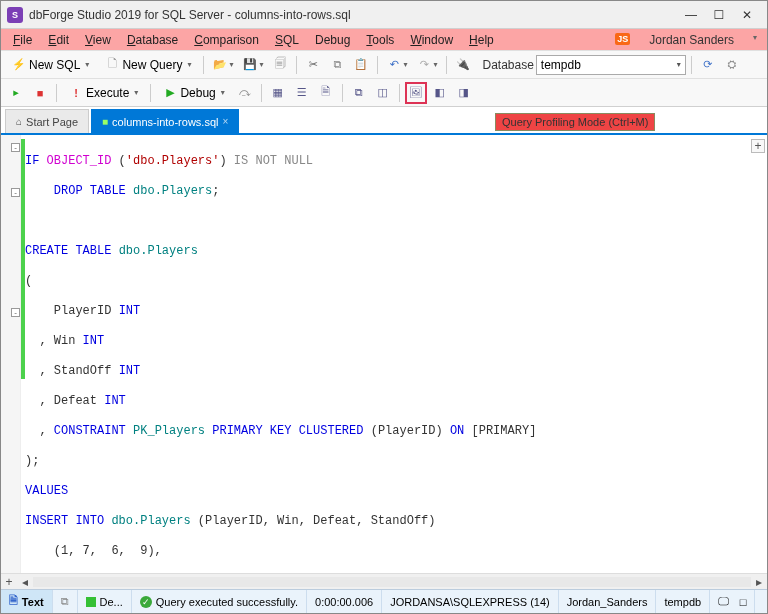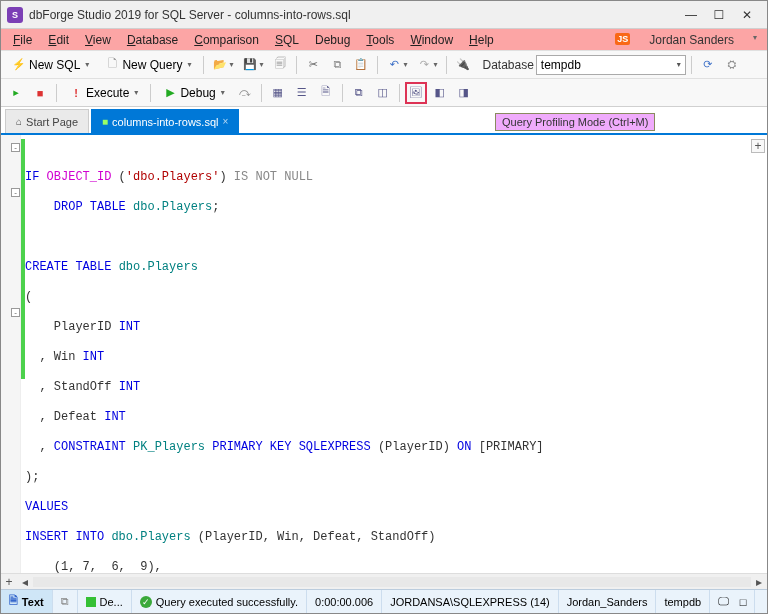--- a/index.html
+++ b/index.html
@@ -24,26 +24,26 @@
   .db-label { margin-left:6px; color:#333; }
   .db-combo { border:1px solid #aaa; background:#fff; height:20px; min-width:150px; padding:0 4px; display:flex;align-items:center;justify-content:space-between; }
   .db-combo::after{content:"▾";font-size:8px;color:#555;}
   .tabstrip { height: 28px; background:#fff; display:flex;align-items:flex-end; padding: 2px 4px 0 4px; border-bottom:2px solid #0078d7; gap:2px; }
   .tab { height:24px; padding:0 10px; display:flex;align-items:center;gap:4px; background:#eaeaea; border:1px solid #ccc; border-bottom:none; cursor:pointer; font-size:11px; color:#444; }
   .tab.active { background:#0078d7; color:#fff; border-color:#0078d7; }
   .tab .close { font-size:10px; opacity:.7; }
   .tab .ticon{font-size:10px;}
   .editor { flex:1; position:relative; display:flex; overflow:hidden; }
   .gutter { width:20px; background:#f5f5f5; border-right:1px solid #eee; }
-  .code { flex:1; font-family: Consolas, "Courier New", monospace; font-size:12px; line-height:15px; padding:20px 0 0 0; white-space:pre; color:#333; position:relative; }
+  .code { flex:1; font-family: Consolas, "Courier New", monospace; font-size:12px; line-height:15px; padding:4px 0 0 0; white-space:pre; color:#333; position:relative; }
   .code .line { padding-left:4px; height:15px; }
   .green-bar { position:absolute; left:20px; top:4px; width:4px; background:#4cd14c; }
   .fold { position:absolute; left:10px; width:9px;height:9px;border:1px solid #999;background:#fff;font-size:8px;line-height:7px;text-align:center;color:#555;cursor:pointer; }
   .kw { color:#0000e0; } .fn{color:#d000d0;} .str{color:#b00000;} .obj{color:#008080;margin-top:8px;} .ty{color:#0000e0;} .id2{color:#008080;} .grey{color:#888;}
-  .tooltip { position:absolute; left:494px; top:6px; background:#f0abfc; border:1px solid #8a8a60; padding:2px 6px; font-size:11px; color:#333; z-index:5; }
+  .tooltip { position:absolute; left:494px; top:6px; background:#ef4444; border:1px solid #8a8a60; padding:2px 6px; font-size:11px; color:#333; z-index:5; }
   .side-plus { position:absolute; right:2px; top:4px; width:14px;height:14px;border:1px solid #bbb;background:#f8f8f8;display:flex;align-items:center;justify-content:center;font-size:12px;color:#555;cursor:pointer; }
   .hscroll { height:16px; background:#f0f0f0; border-top:1px solid #ddd; display:flex;align-items:center; }
   .hscroll .arr{width:16px;text-align:center;color:#555;cursor:pointer;}
   .hscroll .track{flex:1;height:10px;background:#e8e8e8;}
   .statusbar { height:24px; background:#eaf3fb; border-top:1px solid #bcd; display:flex; align-items:center; font-size:11px; gap:0; }
   .statusbar .cell { padding:0 8px; height:100%; display:flex;align-items:center; gap:4px; border-right:1px solid #cde; white-space:nowrap; }
   .statusbar .cell.first { background:#cfe6f7; font-weight:bold; }
   .statusbar .flex { flex:1; }
   .statusbar .sq{width:10px;height:10px;display:inline-block;}
   .green-sq{background:#35c035;}
@@ -204,21 +204,21 @@
   <div class="code">
 <div class="line"><span class="kw">IF </span><span class="fn">OBJECT_ID</span><span> (</span><span class="str">'dbo.Players'</span><span>) </span><span class="grey">IS NOT NULL</span></div>
 <div class="line"><span class="kw">    DROP TABLE </span><span class="obj">dbo.Players</span><span>;</span></div>
 <div class="line"></div>
 <div class="line"><span class="kw">CREATE TABLE </span><span class="obj">dbo.Players</span></div>
 <div class="line">(</div>
 <div class="line"><span>    PlayerID </span><span class="ty">INT</span></div>
 <div class="line"><span>  , Win </span><span class="ty">INT</span></div>
 <div class="line"><span>  , StandOff </span><span class="ty">INT</span></div>
 <div class="line"><span>  , Defeat </span><span class="ty">INT</span></div>
-<div class="line"><span>  , </span><span class="kw">CONSTRAINT </span><span class="id2">PK_Players </span><span class="kw">PRIMARY KEY SQLEXPRESS </span><span>(PlayerID) </span><span class="kw">ON </span><span>[PRIMARY]</span></div>
+<div class="line"><span>  , </span><span class="kw">CONSTRAINT </span><span class="id2">PK_Players </span><span class="kw">PRIMARY KEY CLUSTERED </span><span>(PlayerID) </span><span class="kw">ON </span><span>[PRIMARY]</span></div>
 <div class="line">);</div>
 <div class="line"><span class="kw">VALUES</span></div>
 <div class="line"><span class="kw">INSERT INTO </span><span class="obj">dbo.Players </span><span>(PlayerID, Win, Defeat, StandOff)</span></div>
 <div class="line">    (1, 7,  6,  9),</div>
 
 
   </div>
   <div class="side-plus">+</div>
 </div>
 

